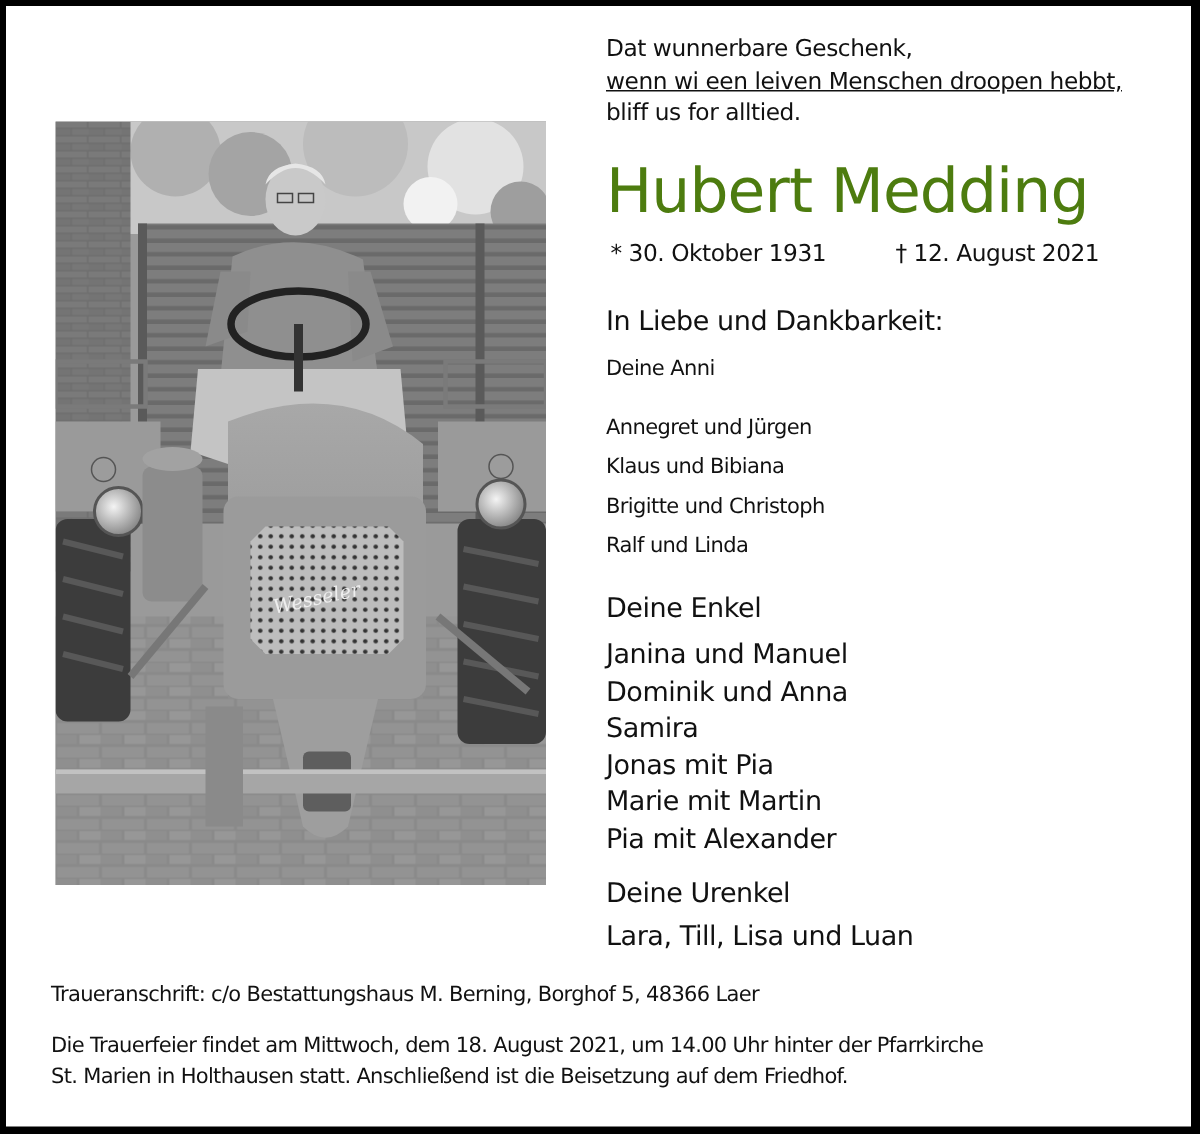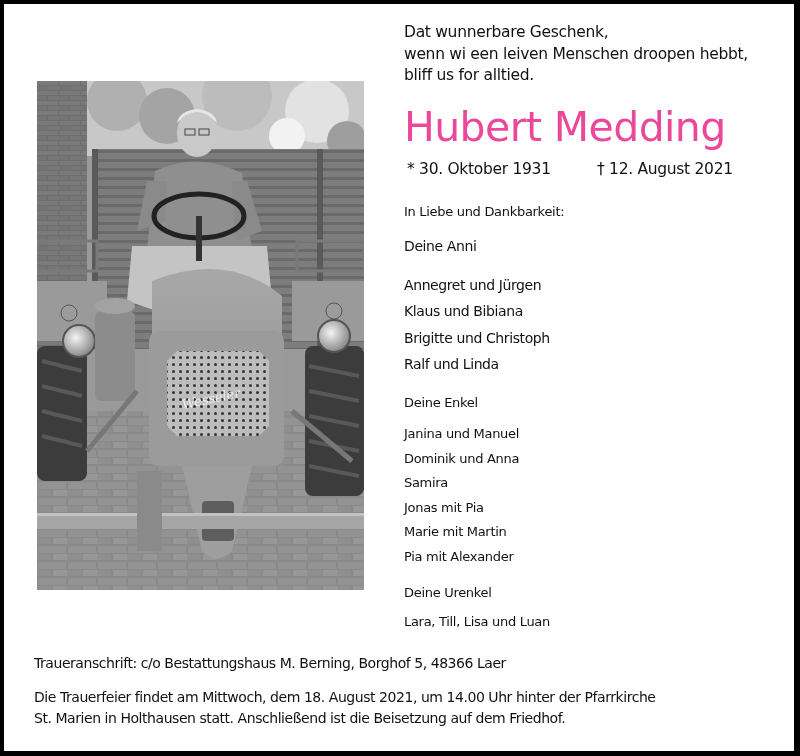--- a/index.html
+++ b/index.html
@@ -27,24 +27,24 @@
       position: absolute;
       white-space: nowrap;
       font-family: "DejaVu Sans", "Liberation Sans", sans-serif;
       color: #111;
     }
     .poem { left: 404px; font-size: 15.5px; letter-spacing: -0.3px; }
     .name {
       left: 404px; top: 103px;
       font-size: 41px;
       letter-spacing: -0.6px;
-      color: #ec4899;
+      color: #4d7c0f;
     }
     .dates { top: 160px; font-size: 15.5px; letter-spacing: -0.3px; text-align: center; }
-    .small { left: 404px; font-size: 13px; letter-spacing: -0.3px; }
+    .small { left: 404px; font-size: 18px; letter-spacing: -0.3px; }
     .mid { left: 404px; font-size: 14px; letter-spacing: -0.4px; }
     .footer { left: 34px; font-size: 14px; letter-spacing: -0.45px; text-align: center; }
 
     .photo {
       position: absolute;
       left: 37px;
       top: 81px;
       width: 327px;
       height: 509px;
       overflow: hidden;
@@ -159,21 +159,21 @@
     <rect x="0" y="432" width="327" height="16" fill="#a6a6a6"></rect>
     <rect x="0" y="432" width="327" height="3" fill="#c2c2c2"></rect>
 
     <line x1="50" y1="370" x2="100" y2="310" stroke="#777" stroke-width="5"></line>
     <line x1="255" y1="330" x2="315" y2="380" stroke="#777" stroke-width="5"></line>
     <rect x="100" y="390" width="25" height="80" fill="#8a8a8a"></rect>
   </svg>
 </div>
 
 <div class="txt poem" style="top:23px;">Dat wunnerbare Geschenk,</div>
-<div class="txt poem" style="top:45px;">wenn wi een leiven Menschen droopen hebbt,</div>
+<div class="txt poem" style="top:45px;text-decoration:underline;">wenn wi een leiven Menschen droopen hebbt,</div>
 <div class="txt poem" style="top:66px;">bliff us for alltied.</div>
 
 <div class="txt name">Hubert Medding</div>
 
 <div class="txt dates" style="left:407px;">* 30. Oktober 1931</div>
 <div class="txt dates" style="left:597px;">† 12. August 2021</div>
 
 <div class="txt small" style="top:204px;">In Liebe und Dankbarkeit:</div>
 
 <div class="txt mid" style="top:238px;">Deine Anni</div>

